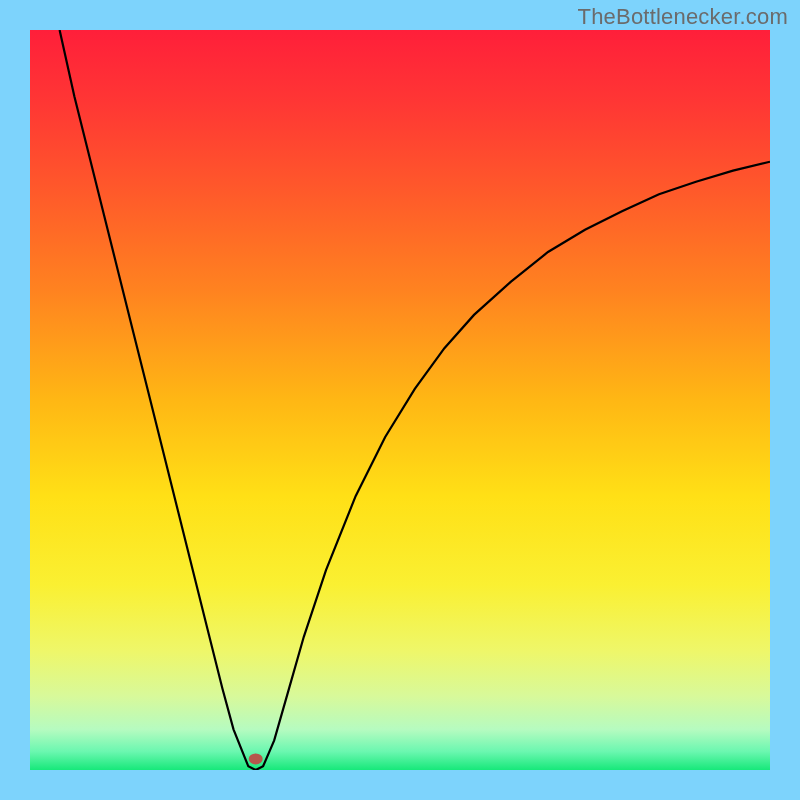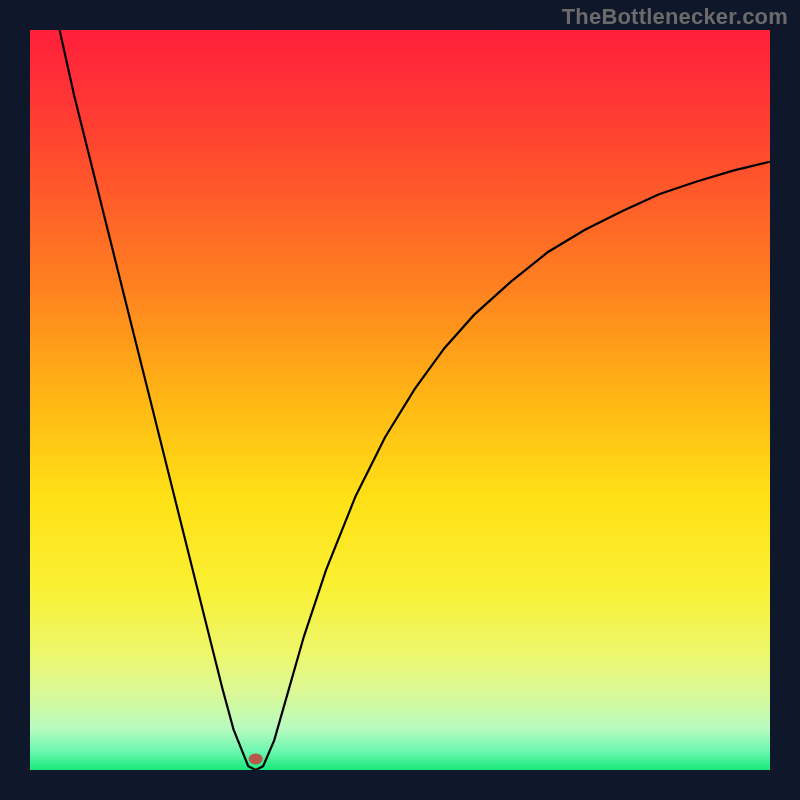--- a/index.html
+++ b/index.html
@@ -7,22 +7,21 @@
     padding: 0;
     width: 800px;
     height: 800px;
     background: #000;
     position: relative;
     font-family: Arial, Helvetica, sans-serif;
   }
   .frame {
     position: absolute;
     inset: 0;
-    background: #0f172a;
-    font-weight: bold;
+    background: #7dd3fc;
   }
   .plot-area {
     position: absolute;
     left: 30px;
     top: 30px;
     width: 740px;
     height: 740px;
     overflow: hidden;
   }
   .attribution {

